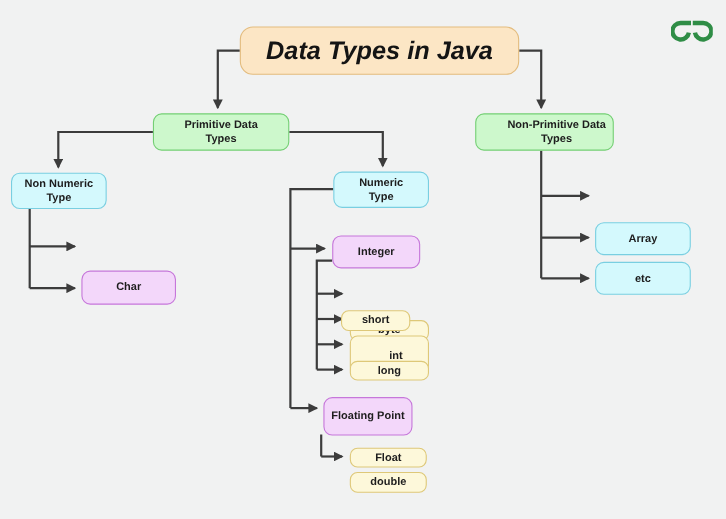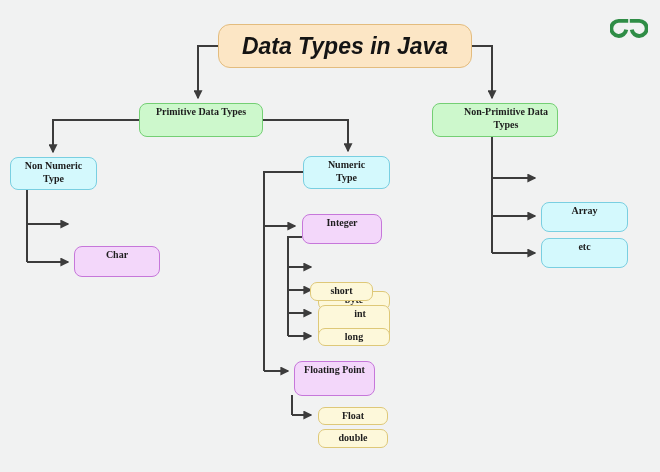--- a/index.html
+++ b/index.html
@@ -2,23 +2,23 @@
 <html><head>
 <meta charset="utf-8">
 <style>
   html,body{margin:0;padding:0;background:#f1f2f2;}
   .stage{
     position:relative;width:660px;height:472px;background:#f1f2f2;
     font-family:"Liberation Sans",sans-serif;overflow:hidden;
   }
   svg.wires{position:absolute;left:0;top:0;width:660px;height:472px;}
   .node{
-    position:absolute;display:flex;justify-content:center;
+    position:absolute;display:flex;align-items:center;justify-content:center;
     text-align:center;font-weight:bold;font-size:10px;color:#1d1d1d;
-    line-height:1.3;border-radius:8px;box-sizing:border-box;padding:1px 2px;font-family:Liberation Serif, serif;
+    line-height:1.3;border-radius:8px;box-sizing:border-box;padding:1px 2px;
   }
   .node span{display:block;}
   .green{background:#cdf8cc;border:1.5px solid #74cf74;}
   .cyan{background:#d4f9fd;border:1.5px solid #79cfe1;}
   .purple{background:#f3d7fa;border:1.5px solid #c677da;}
   .yellow{background:#fdf8da;border:1.5px solid #dec878;border-radius:7px;}
   .nowrap{white-space:nowrap;}
   .title-box{
     position:absolute;left:218px;top:24px;width:254px;height:44px;
     background:#fce6c5;border:1.5px solid #e3bc7e;border-radius:12px;

